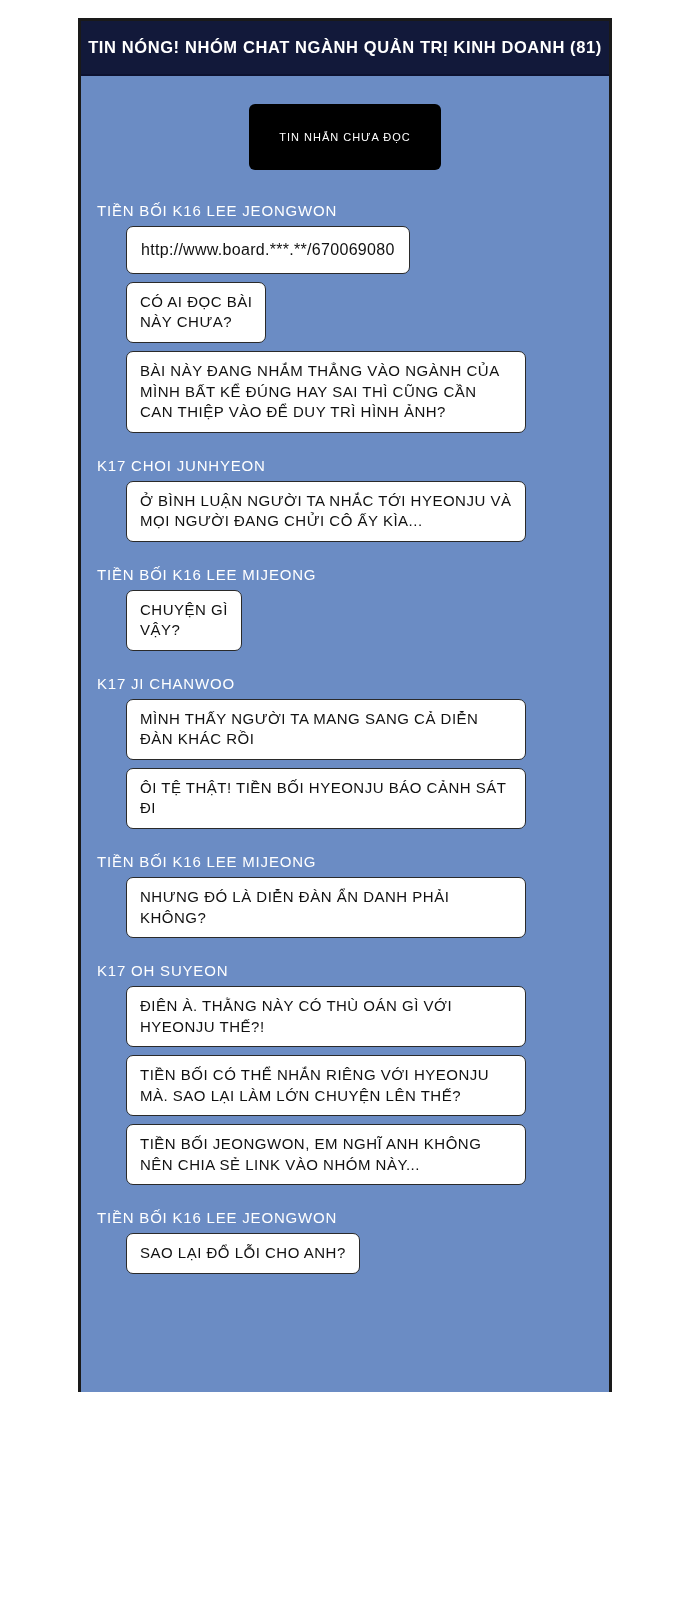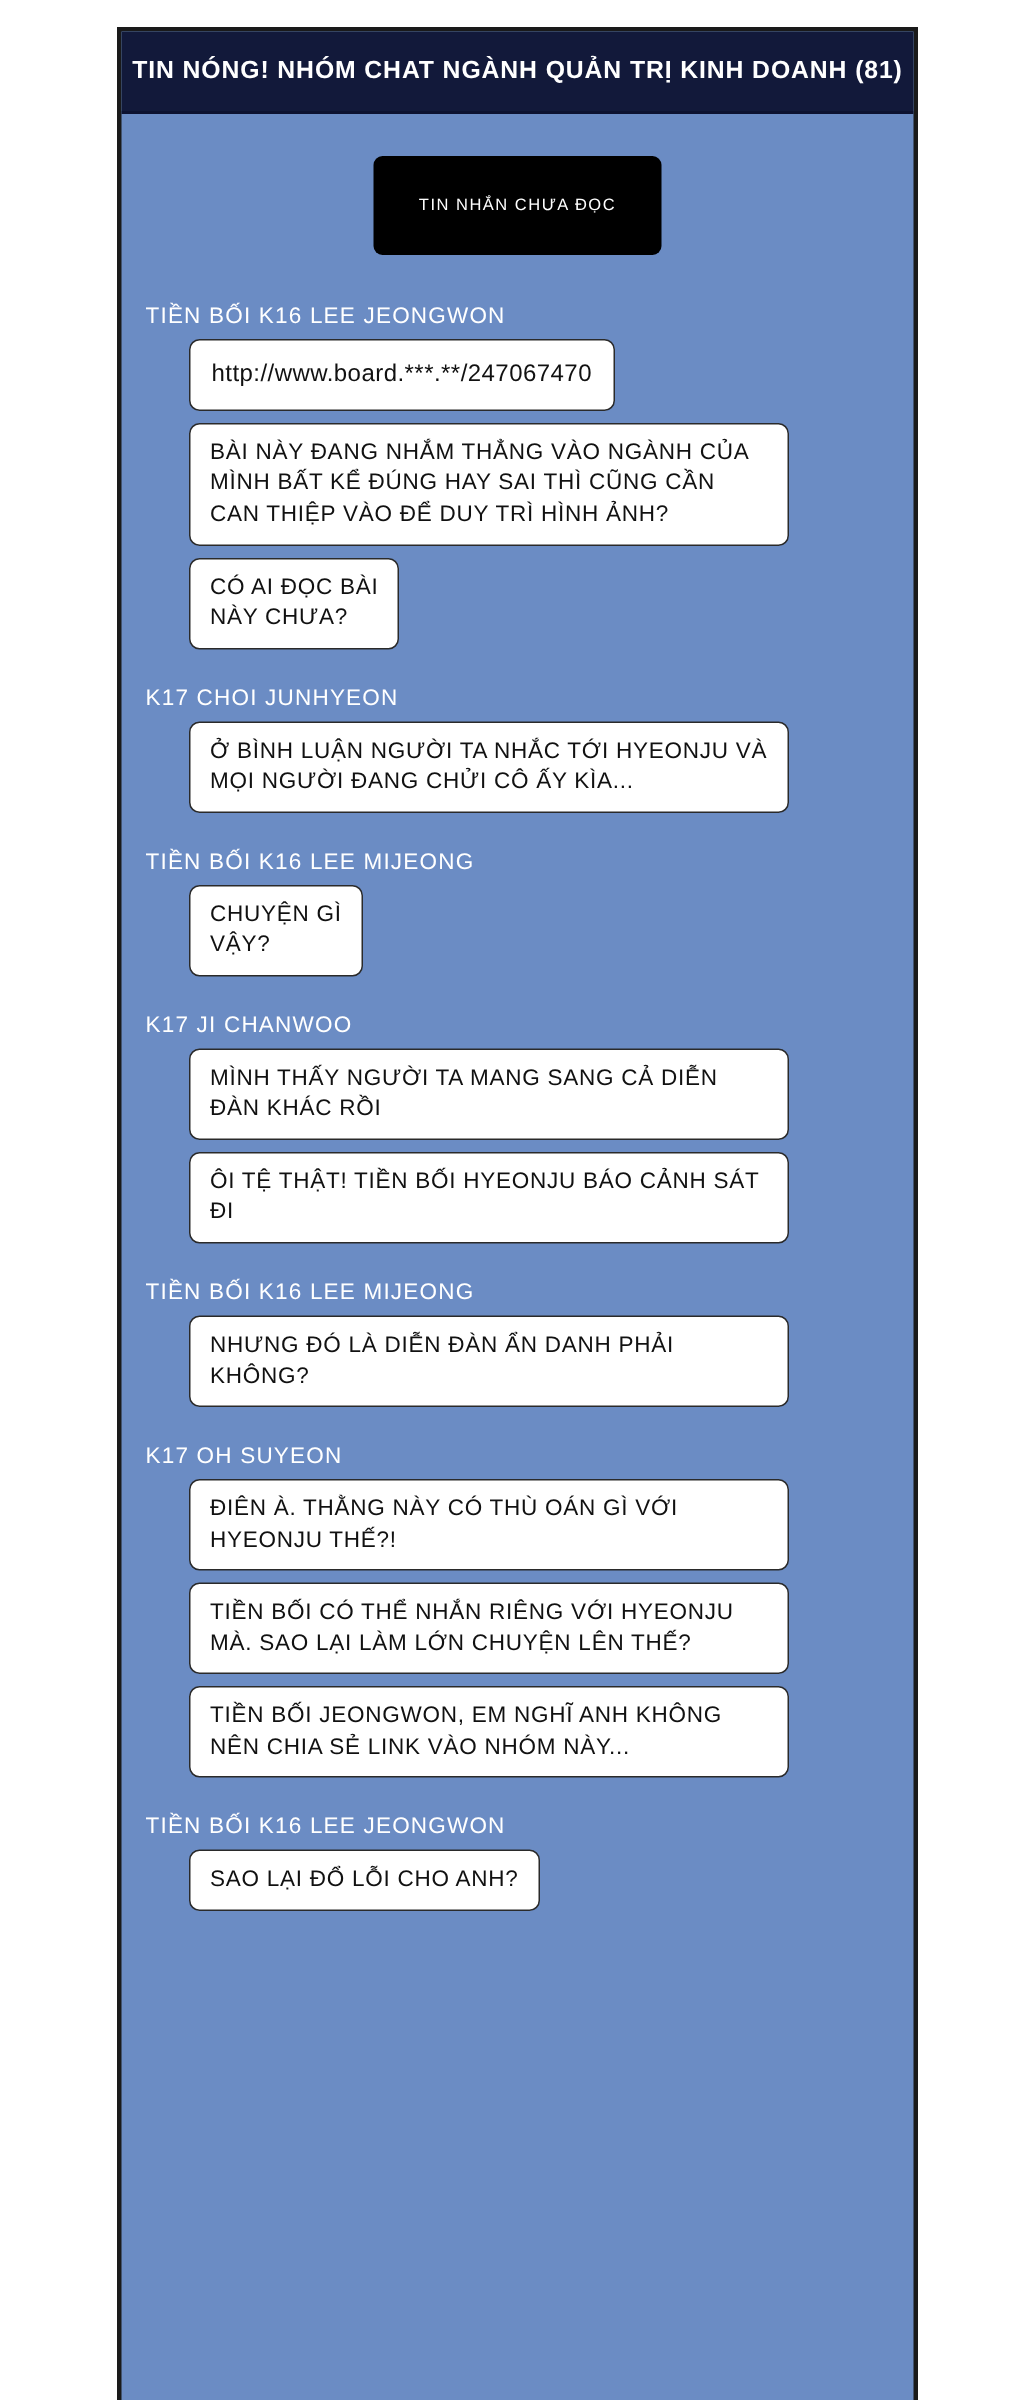--- a/index.html
+++ b/index.html
@@ -12,21 +12,21 @@
     height: 1600px;
     font-family: "Liberation Sans", sans-serif;
     position: relative;
     overflow: hidden;
   }
   .phone {
     position: absolute;
     left: 78px;
     top: 18px;
     width: 534px;
-    height: 1582px;
+    height: 1374px;
     background: #6b8cc4;
     border: 3px solid #1a1a1a;
     border-bottom: none;
     box-sizing: border-box;
     overflow: hidden;
   }
   .titlebar {
     background: #12193a;
     height: 53px;
     display: flex;
@@ -101,23 +101,23 @@
   <div class="titlebar">
     <div class="titlebar-text">TIN NÓNG! NHÓM CHAT NGÀNH QUẢN TRỊ KINH DOANH (81)</div>
   </div>
 
   <div class="unread-wrap">
     <div class="unread-pill">TIN NHẮN CHƯA ĐỌC</div>
   </div>
 
   <div class="chat" id="chat-list">
       <div class="sender">TIỀN BỐI K16 LEE JEONGWON</div>
-      <div class="msg-row"><div class="msg link">http://www.board.***.**/247067470</div></div>
+      <div class="msg-row"><div class="msg link">http://www.board.***.**/670069080</div></div>
+      <div class="msg-row"><div class="msg">CÓ AI ĐỌC BÀI<br>NÀY CHƯA?</div></div>
       <div class="msg-row"><div class="msg">BÀI NÀY ĐANG NHẮM THẲNG VÀO NGÀNH CỦA MÌNH BẤT KỂ ĐÚNG HAY SAI THÌ CŨNG CẦN CAN THIỆP VÀO ĐỂ DUY TRÌ HÌNH ẢNH?</div></div>
-      <div class="msg-row"><div class="msg">CÓ AI ĐỌC BÀI<br>NÀY CHƯA?</div></div>
       <div class="sender">K17 CHOI JUNHYEON</div>
       <div class="msg-row"><div class="msg">Ở BÌNH LUẬN NGƯỜI TA NHẮC TỚI HYEONJU VÀ MỌI NGƯỜI ĐANG CHỬI CÔ ẤY KÌA...</div></div>
       <div class="sender">TIỀN BỐI K16 LEE MIJEONG</div>
       <div class="msg-row"><div class="msg">CHUYỆN GÌ<br>VẬY?</div></div>
       <div class="sender">K17 JI CHANWOO</div>
       <div class="msg-row"><div class="msg">MÌNH THẤY NGƯỜI TA MANG SANG CẢ DIỄN ĐÀN KHÁC RỒI</div></div>
       <div class="msg-row"><div class="msg">ÔI TỆ THẬT! TIỀN BỐI HYEONJU BÁO CẢNH SÁT ĐI</div></div>
       <div class="sender">TIỀN BỐI K16 LEE MIJEONG</div>
       <div class="msg-row"><div class="msg">NHƯNG ĐÓ LÀ DIỄN ĐÀN ẨN DANH PHẢI KHÔNG?</div></div>
       <div class="sender">K17 OH SUYEON</div>

